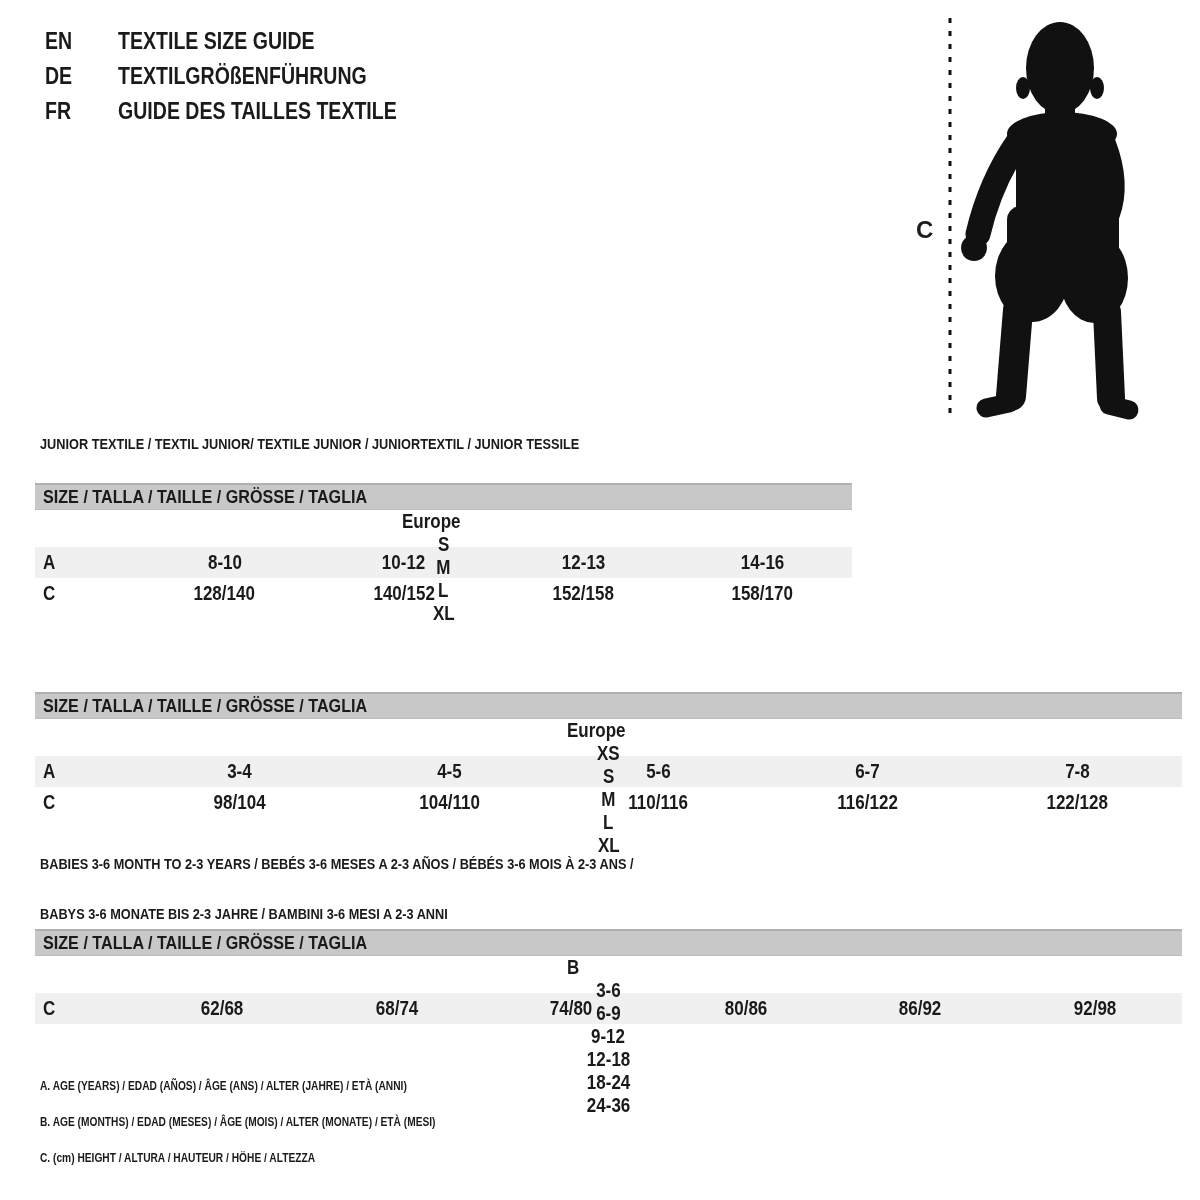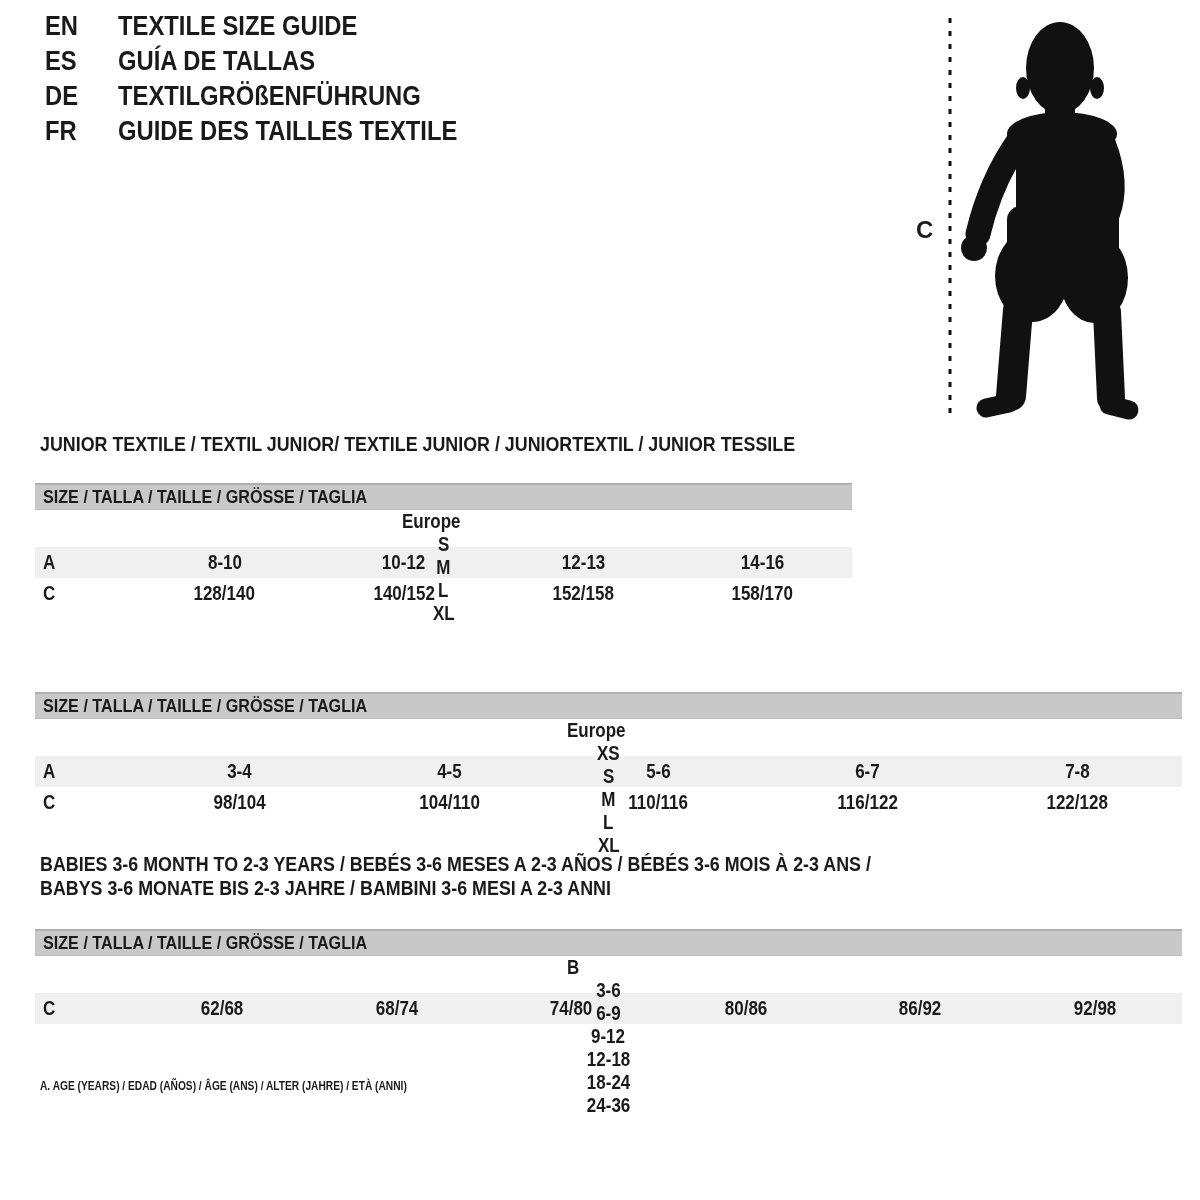--- a/index.html
+++ b/index.html
@@ -10,34 +10,34 @@
     font-weight:bold;
     color:#1a1a1a;
   }
   .page { position:relative; width:1200px; height:1200px; background:#ffffff; overflow:hidden; }
 
   
   .cn  { display:inline-block; transform:scaleX(.85); transform-origin:0 50%; white-space:nowrap; }
   .cnc { transform-origin:50% 50%; }
 
   
-  .langs { position:absolute; left:45px; top:8px; font-size:28px; }
+  .langs { position:absolute; left:45px; top:24px; font-size:23px; }
   .lang-row { display:flex; height:35px; align-items:center; }
   .lang-code { width:73px; }
 
   
   .figure { position:absolute; left:910px; top:10px; }
   .dash { stroke:#111111; stroke-width:3; stroke-dasharray:5 8; fill:none; }
   .figC { font:bold 24px "Liberation Sans", sans-serif; fill:#1a1a1a; }
   .sil-f { fill:#111111; }
   .sil-s { stroke:#111111; fill:none; stroke-linecap:round; }
   .sil-w { fill:#ffffff; }
 
   
-  .sec-title { position:absolute; font-size:21px; line-height:24px; }
+  .sec-title { position:absolute; font-size:15px; line-height:24px; }
   .subsm { font-size:0.62em; vertical-align:-0.22em; }
 
   
   .table { position:absolute; font-size:20px; }
   .band {
     height:27px; background:#c8c8c8;
     border-top:2px solid #b0b0b0; border-bottom:1px solid #bdbdbd;
     box-sizing:border-box;
     display:flex; align-items:center; padding-left:8px;
     font-size:19px;
@@ -55,24 +55,20 @@
 </style>
 </head>
 <body>
 
 <div class="page">
 
   <div class="langs">
     <div class="lang-row">
       <span class="lang-code"><span class="cn">EN</span></span>
       <span class="cn">TEXTILE SIZE GUIDE</span>
-    </div>
-    <div class="lang-row">
-      <span class="lang-code"><span class="cn">ES</span></span>
-      <span class="cn">GUÍA DE TALLAS</span>
     </div>
     <div class="lang-row">
       <span class="lang-code"><span class="cn">DE</span></span>
       <span class="cn">TEXTILGRÖßENFÜHRUNG</span>
     </div>
     <div class="lang-row">
       <span class="lang-code"><span class="cn">FR</span></span>
       <span class="cn">GUIDE DES TAILLES TEXTILE</span>
     </div>
   </div>
@@ -157,21 +153,21 @@
       <div class="cc"><span class="cn cnc">98/104</span></div>
       <div class="cc"><span class="cn cnc">104/110</span></div>
       <div class="cc"><span class="cn cnc">110/116</span></div>
       <div class="cc"><span class="cn cnc">116/122</span></div>
       <div class="cc"><span class="cn cnc">122/128</span></div>
     </div>
   </div>
 
   <div class="sec-title" style="left:40px; top:852px;">
     <div><span class="cn">BABIES 3-6 MONTH TO 2-3 YEARS / BEBÉS 3-6 MESES A 2-3 AÑOS / BÉBÉS 3-6 MOIS À 2-3 ANS /</span></div>
-    <div style="margin-top:0;"><span class="cn">BABYS 3-6 MONATE BIS 2-3 JAHRE / BAMBINI 3-6 MESI A 2-3 ANNI</span></div>
+    <div style="margin-top:26px;"><span class="cn">BABYS 3-6 MONATE BIS 2-3 JAHRE / BAMBINI 3-6 MESI A 2-3 ANNI</span></div>
   </div>
   <div class="table" style="left:35px; top:929px; width:1147px;">
     <div class="band">
       <span class="cn">SIZE / TALLA / TAILLE / GRÖSSE / TAGLIA</span>
     </div>
     <div class="trow r-size">
       <div class="c0"><span class="cn">B</span></div>
       <div class="cc"><span class="cn cnc">3-6</span></div>
       <div class="cc"><span class="cn cnc">6-9</span></div>
       <div class="cc"><span class="cn cnc">9-12</span></div>
@@ -187,15 +183,21 @@
       <div class="cc"><span class="cn cnc">80/86</span></div>
       <div class="cc"><span class="cn cnc">86/92</span></div>
       <div class="cc"><span class="cn cnc">92/98</span></div>
     </div>
   </div>
 
   <div class="legend">
     <div class="legend-line">
         <span class="cn">A. AGE (YEARS) / EDAD (AÑOS) / ÂGE (ANS) / ALTER (JAHRE) / ETÀ (ANNI)</span>
       </div>
+    <div class="legend-line">
+        <span class="cn">B. AGE (MONTHS) / EDAD (MESES) / ÂGE (MOIS) / ALTER (MONATE) / ETÀ (MESI)</span>
+      </div>
+    <div class="legend-line">
+        <span class="cn">C. (cm) HEIGHT / ALTURA / HAUTEUR / HÖHE / ALTEZZA</span>
+      </div>
   </div>
 
 </div>
 
 </body></html>

